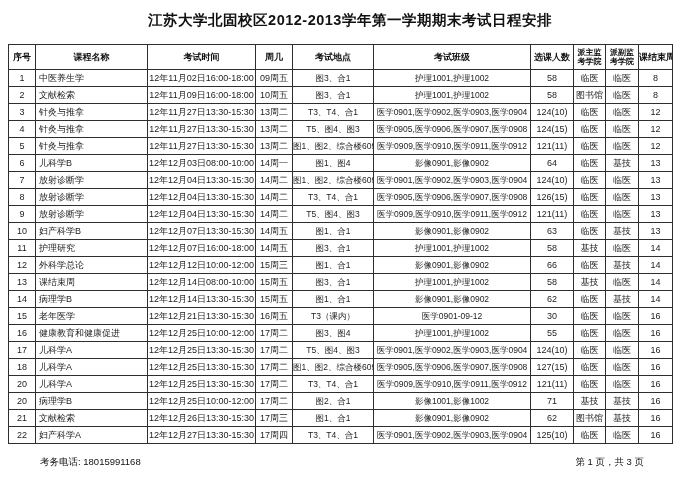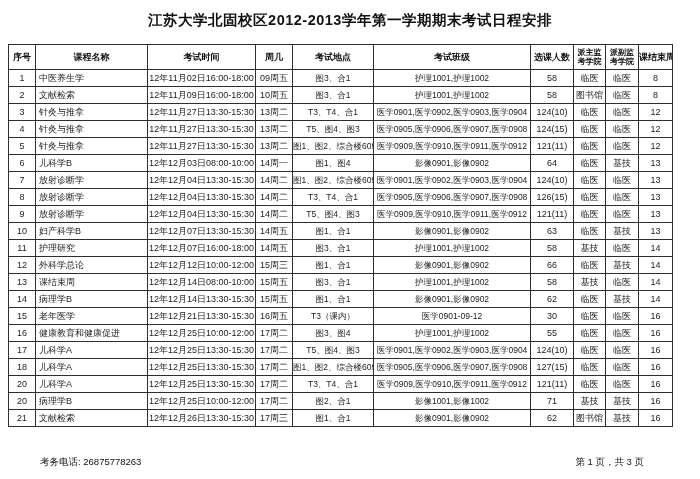--- a/index.html
+++ b/index.html
@@ -312,18 +312,30 @@
           <td class="col1">文献检索</td>
           <td class="col2">12年12月26日13:30-15:30</td>
           <td class="col3">17周三</td>
           <td class="col4">图1、合1</td>
           <td class="col5">影像0901,影像0902</td>
           <td class="col6">62</td>
           <td class="col7">图书馆</td>
           <td class="col8">基技</td>
           <td class="col9">16</td>
         </tr>
+        <tr>
+          <td class="col0">22</td>
+          <td class="col1">妇产科学A</td>
+          <td class="col2">12年12月27日13:30-15:30</td>
+          <td class="col3">17周四</td>
+          <td class="col4">T3、T4、合1</td>
+          <td class="col5">医学0901,医学0902,医学0903,医学0904</td>
+          <td class="col6">125(10)</td>
+          <td class="col7">临医</td>
+          <td class="col8">临医</td>
+          <td class="col9">16</td>
+        </tr>
       </tbody>
   </table>
 
-  <div id="footer-phone" class="footer-item">考务电话: 26875778263</div>
+  <div id="footer-phone" class="footer-item">考务电话: 18015991168</div>
   <div id="footer-page" class="footer-item">第 1 页，共 3 页</div>
 </div>
 
 </body></html>

